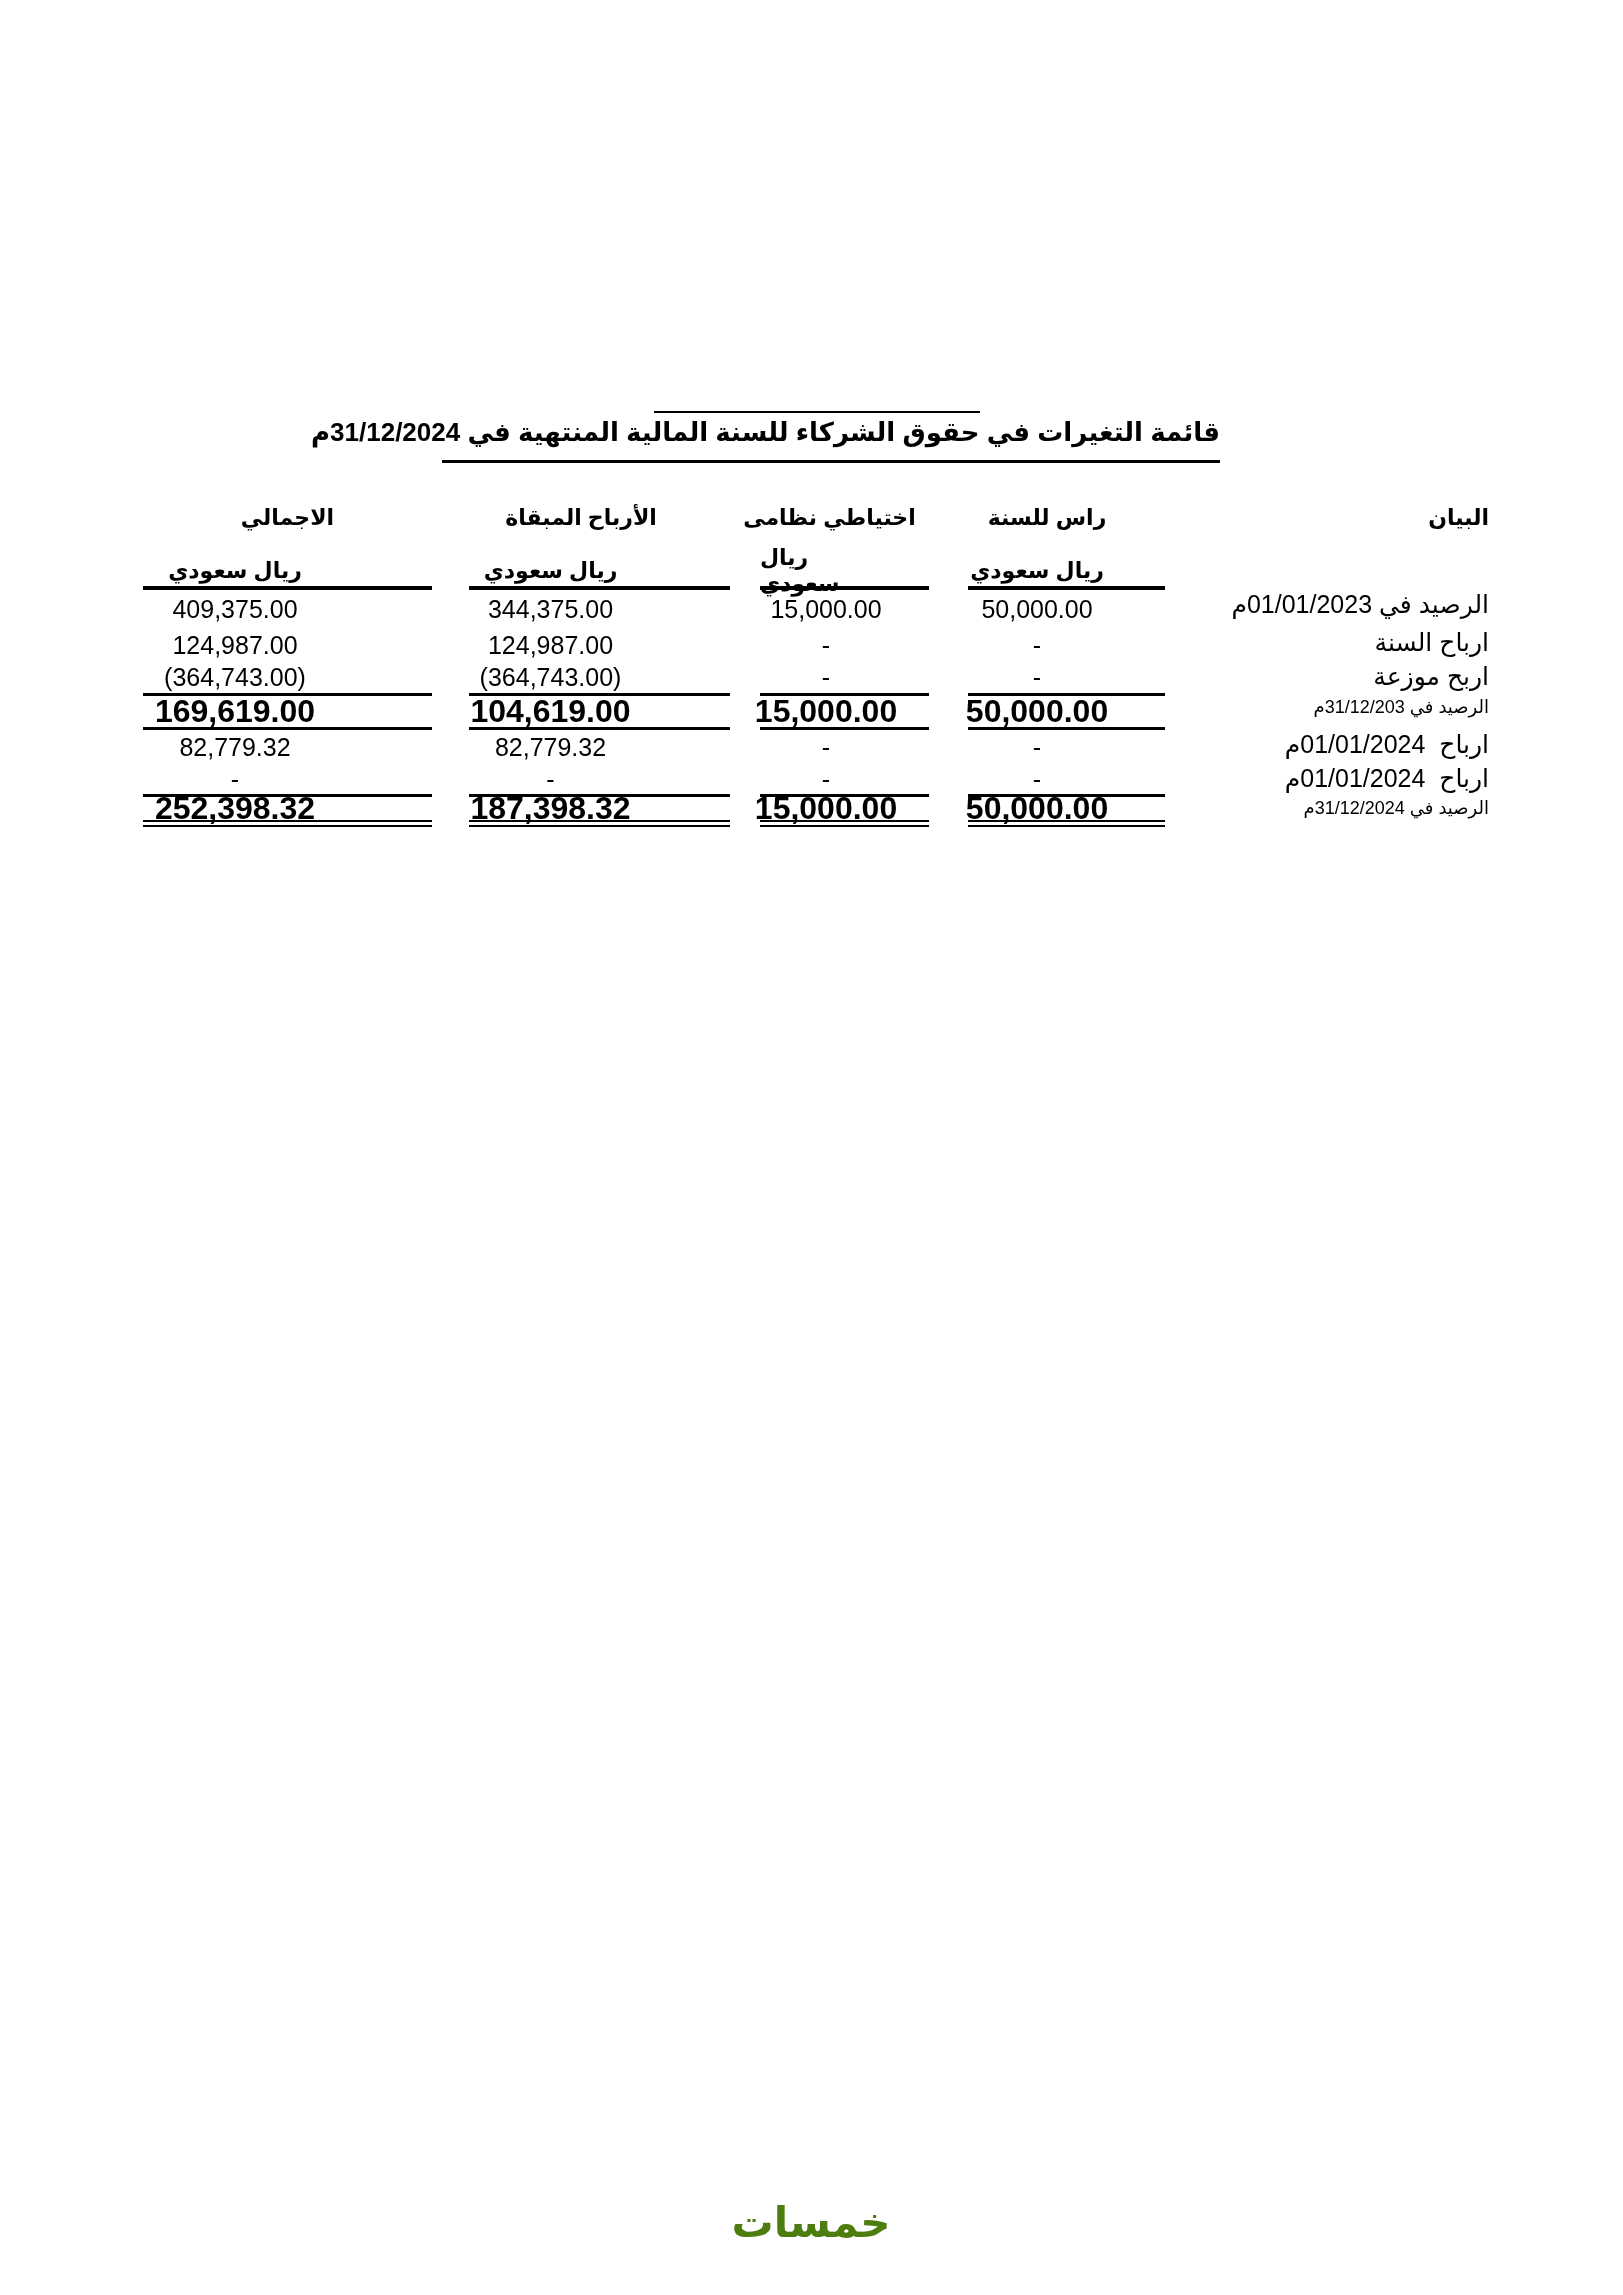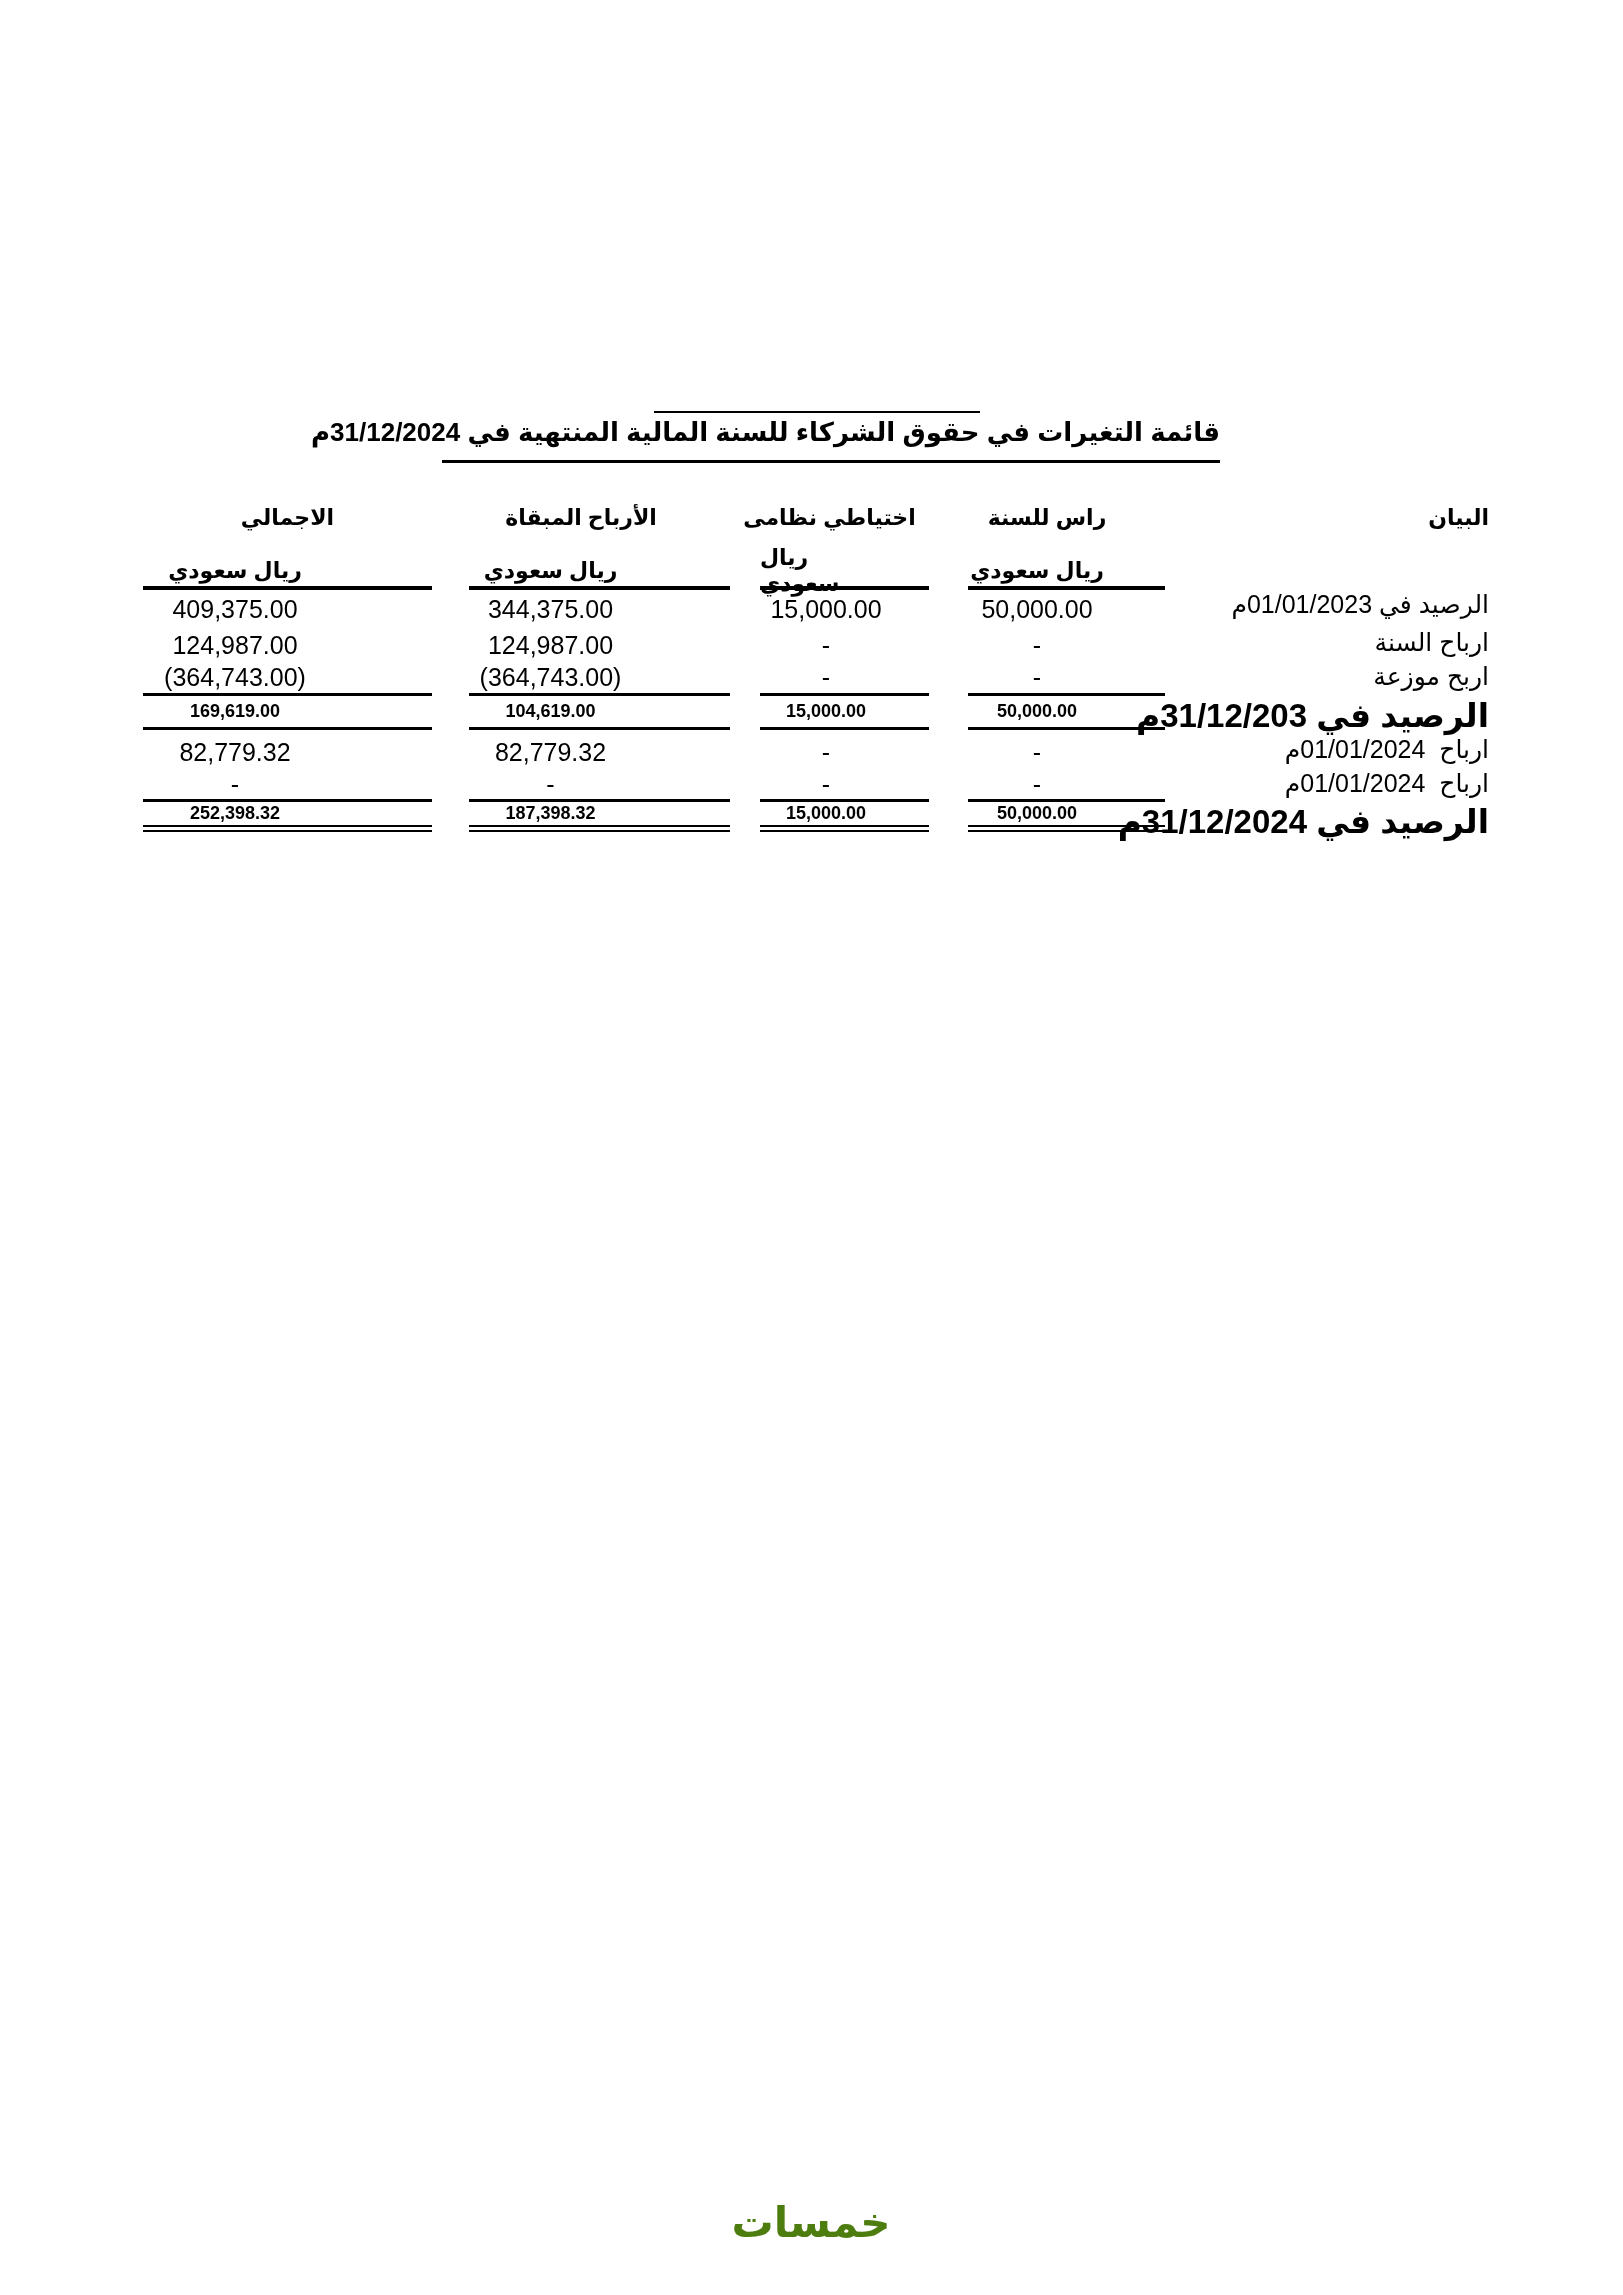--- a/index.html
+++ b/index.html
@@ -23,35 +23,35 @@
   
   table.equity{
     position:absolute;left:143px;top:505px;width:1346px;
     border-collapse:collapse;table-layout:fixed;direction:rtl;
   }
   table.equity td{padding:0;vertical-align:top;}
   td.bayan{
     vertical-align:middle;text-align:right;direction:rtl;
     font-size:25px;white-space:pre;padding-left:2.6px;
   }
-  tr.bold-row td.bayan{font-weight:bold;font-size:33px;}
+  tr.bold-row td.bayan{font-weight:normal;font-size:18px;}
   .colhead{
     vertical-align:top;text-align:center;
     font-size:22px;font-weight:bold;padding-top:3.9px;
   }
   td.bayan-head{
     vertical-align:bottom;text-align:right;
     font-size:22px;font-weight:bold;padding-bottom:1.3px;padding-left:2.6px;
   }
   .nbox{
     display:flex;align-items:center;justify-content:center;
     box-sizing:border-box;direction:ltr;
     font-size:25px;
   }
-  tr.bold-row .nbox{font-weight:bold;font-size:18px;}
+  tr.bold-row .nbox{font-weight:bold;font-size:32px;}
   
   .c-capital  .nbox{width:197px;margin-left:39px;padding-right:59px;}
   .c-reserve  .nbox{width:169px;margin-left:29px;padding-right:37px;}
   .c-retained .nbox{width:261px;margin-left:37px;padding-right:98px;}
   .c-total    .nbox{width:289px;margin-left:0;padding-right:105px;}
   
   tr.head-row td{height:51px;}
   tr.riyal-row .nbox{height:34px;border-bottom:4.6px solid #000;font-size:22px;font-weight:bold;}
   tr.row-1 .nbox{height:38px;}
   tr.row-2 .nbox{height:34px;}

